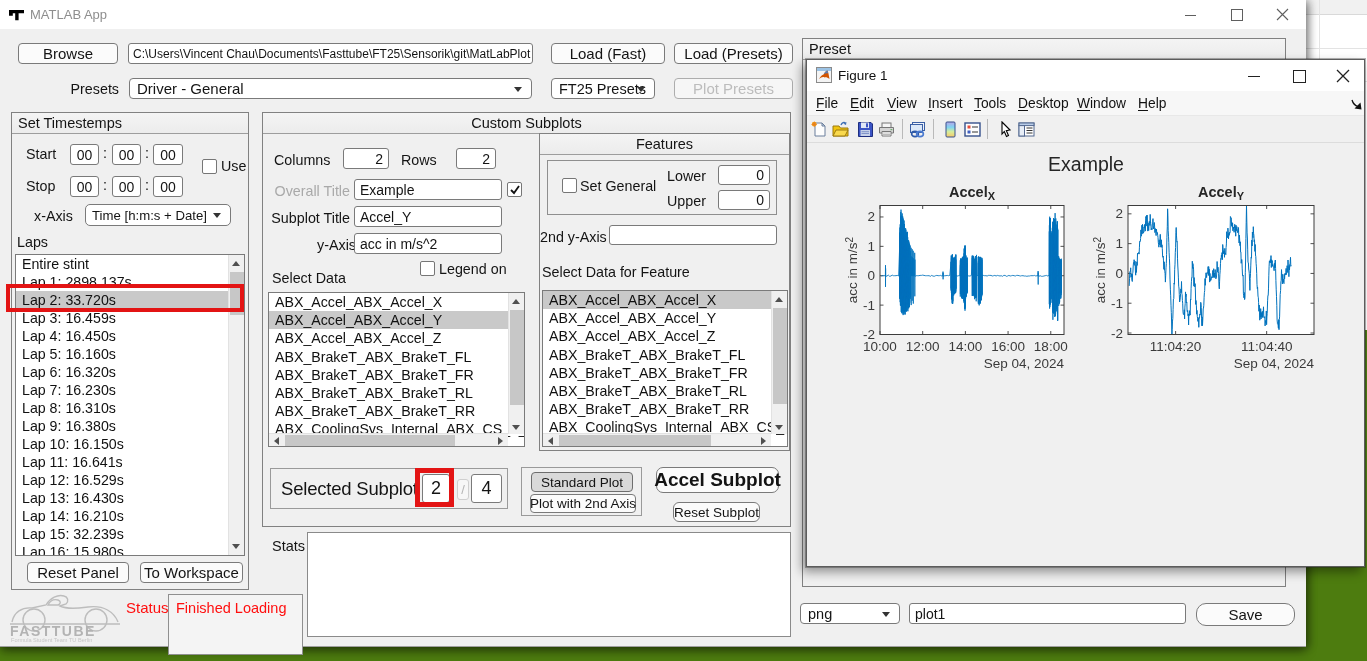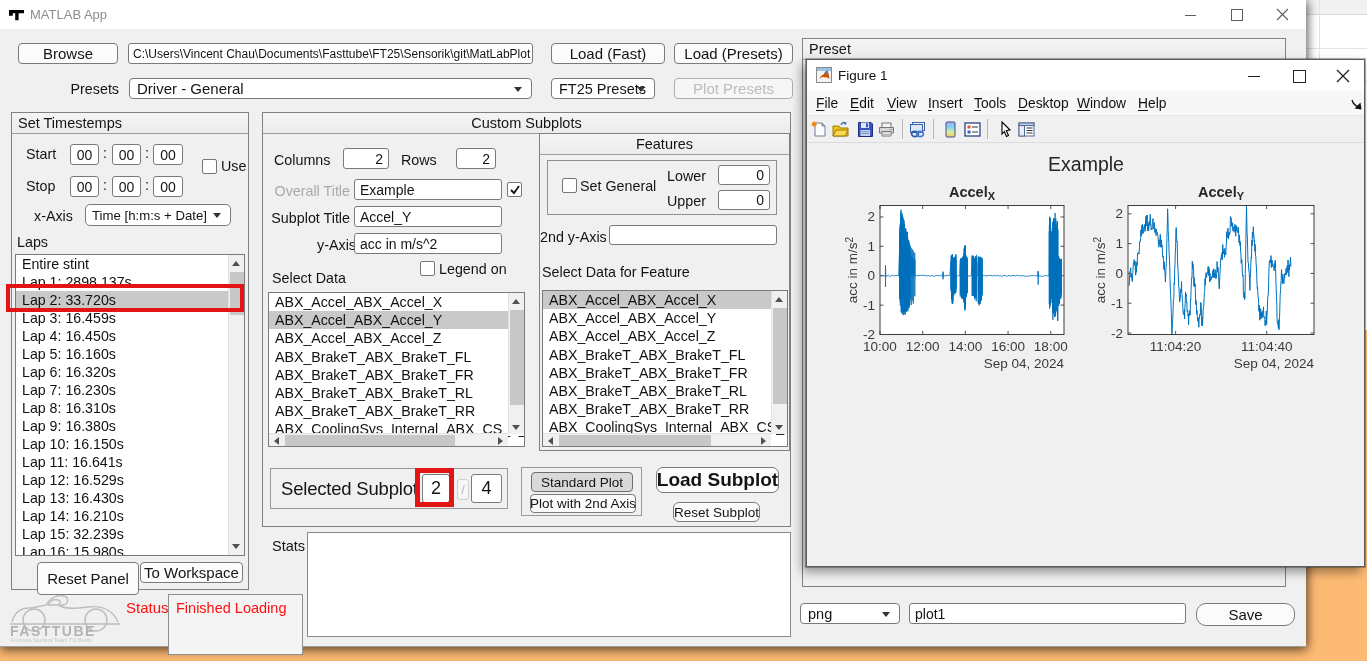--- a/index.html
+++ b/index.html
@@ -1,18 +1,18 @@
 <!DOCTYPE html>
 <html><head>
 <meta charset="utf-8">
 <style>
   * { margin:0; padding:0; box-sizing:border-box; }
   html,body { width:1367px; height:661px; overflow:hidden; }
   body { font-family:"Liberation Sans", sans-serif; color:#1a1a1a; }
-  .screen { position:relative; width:1367px; height:661px; background:#fdba74; overflow:hidden; }
+  .screen { position:relative; width:1367px; height:661px; background:#4d7c0f; overflow:hidden; }
   .abs { position:absolute; }
 
   
   .bg-window { left:1306px; top:0; width:61px; height:330px; background:#fff; }
   .bg-window .hdr { position:absolute; left:0; top:0; width:100%; height:15px; background:#f1f1f1; border-bottom:1px solid #d9d9d9;}
   .bg-window .vline { position:absolute; left:13px; top:0; width:1px; height:100%; background:#e3e3e3; }
   .bg-window .hline { position:absolute; left:0; width:100%; height:1px; background:#e3e3e3; }
 
   
   .main-window { left:0; top:0; width:1306px; height:647px; background:#f0f0f0;
@@ -170,21 +170,21 @@
               <div class="lb-row">Lap 14: 16.210s</div>
               <div class="lb-row">Lap 15: 32.239s</div>
               <div class="lb-row">Lap 16: 15.980s</div>
             </div>
           <div class="vscroll">
             <i class="arr up" style="left:3px;top:6px"></i>
             <div class="vthumb" style="top:17px;height:43px"></div>
             <i class="arr down" style="left:3px;bottom:6px"></i>
           </div>
         </div>
-        <div class="btn" style="left:25px;top:449px;width:102px;height:33px">Reset Panel</div>
+        <div class="btn" style="left:15px;top:449px;width:102px;height:21px">Reset Panel</div>
         <div class="btn" style="left:128px;top:449px;width:103px;height:21px">To Workspace</div>
       </div>
 
       <svg class="abs" style="left:8px;top:563px" width="135" height="50" viewBox="0 0 135 50">
         <g stroke="#bdbdbd" fill="none" stroke-width="1.4">
           <path d="M2 32 L112 32"></path>
           <circle cx="26" cy="28" r="11"></circle>
           <circle cx="88" cy="28" r="11"></circle>
           <path d="M4 30 C6 20 14 15 24 16 L38 13 C42 6 50 2 56 4 C60 5 61 9 58 12 L52 14 C60 18 72 16 80 15 C96 13 106 20 110 30"></path>
           <path d="M40 13 C42 9 46 7 50 8 C53 9 53 12 50 13 Z"></path>
@@ -285,21 +285,21 @@
           <span class="lbl" style="left:10px;top:9px;font-size:18.5px;letter-spacing:-0.2px">Selected Subplot</span>
           <div class="field center" style="left:151px;top:5px;width:28px;height:29px;font-size:18px">2</div>
           <div class="field center" style="left:186px;top:10px;width:12px;height:21px;font-size:13px;color:#b5b5b5;border-color:#cfcfcf;background:#f7f7f7;padding:0">/</div>
           <div class="field center" style="left:200px;top:5px;width:31px;height:29px;font-size:18px">4</div>
         </div>
 
         <div class="panel" style="left:258px;top:354px;width:121px;height:49px;border-color:#9a9a9a">
           <div class="btn" style="left:9px;top:4px;width:102px;height:20px;background:#d9d9d9;border-color:#6e6e6e;font-size:13.5px">Standard Plot</div>
           <div class="btn" style="left:8px;top:26px;width:106px;height:19px;font-size:13.5px">Plot with 2nd Axis</div>
         </div>
-        <div class="btn" style="left:393px;top:354px;width:123px;height:26px;font-size:19px;font-weight:bold;border-radius:7px">Load Subplot</div>
+        <div class="btn" style="left:393px;top:354px;width:123px;height:26px;font-size:19px;font-weight:bold;border-radius:7px">Accel Subplot</div>
         <div class="btn" style="left:410px;top:389px;width:87px;height:20px;font-size:13.5px;border-radius:6px">Reset Subplot</div>
       </div>
 
       <div class="lbl" style="left:272px;top:509px;font-size:14.5px">Stats</div>
       <div class="field" style="left:307px;top:503px;width:484px;height:105px;border-color:#8a8a8a;border-radius:0;align-items:flex-start"></div>
 
       <div class="panel" style="left:802px;top:9px;width:484px;height:549px">
         <div class="panel-title left">Preset</div>
       </div>
 

